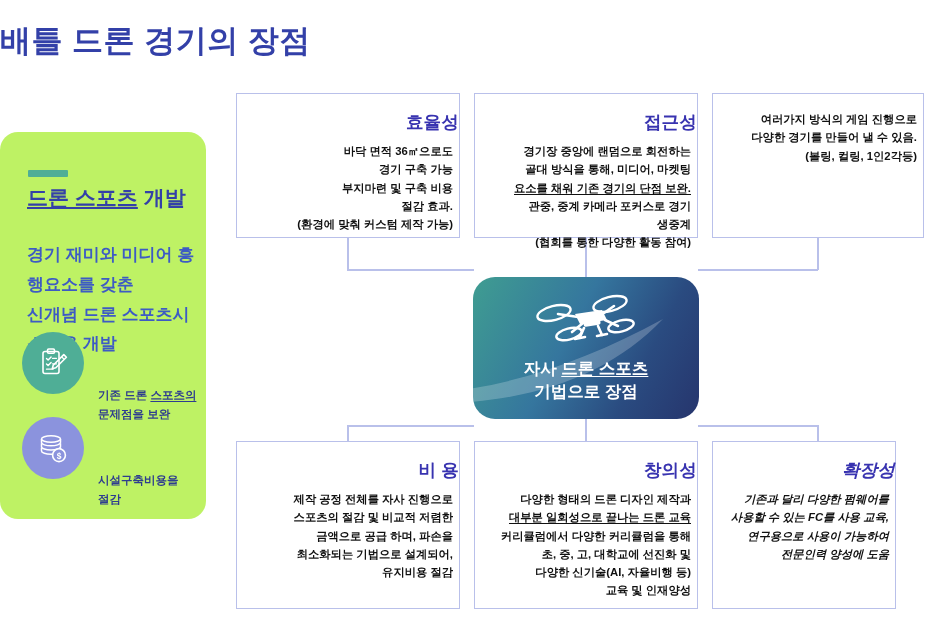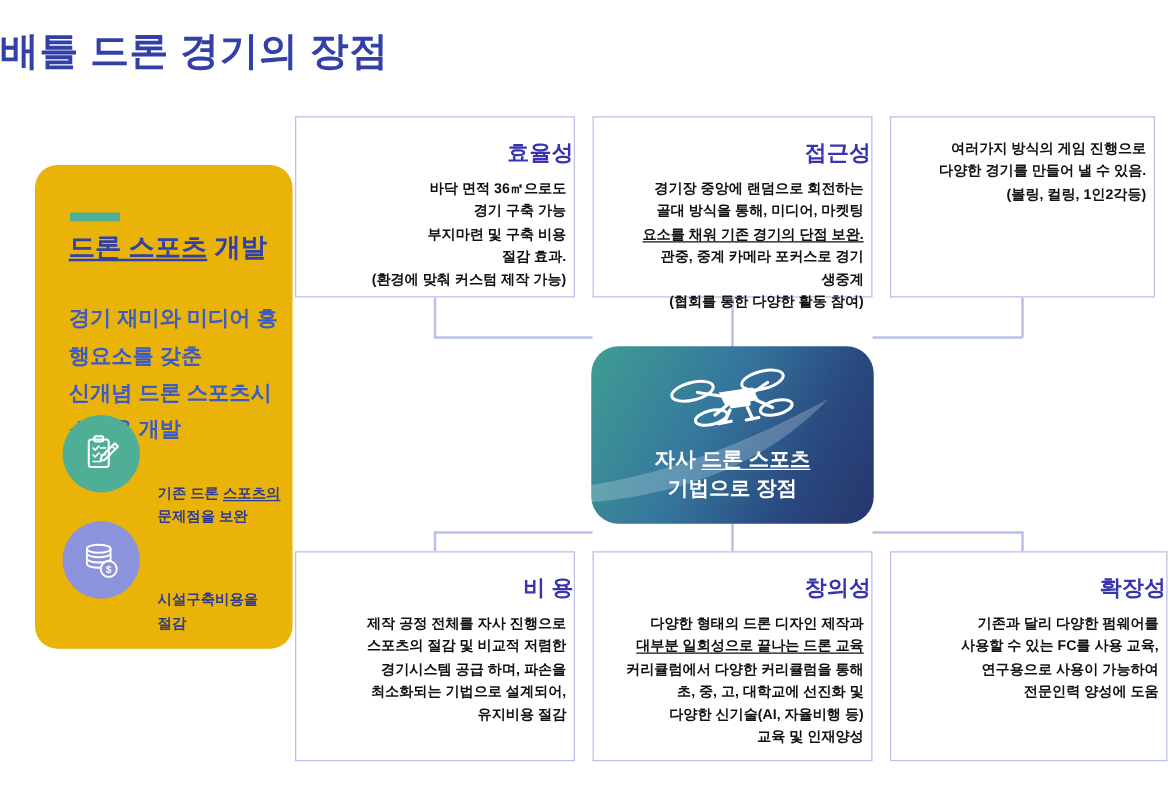--- a/index.html
+++ b/index.html
@@ -18,23 +18,23 @@
     text-align: left;
     font-size: 31px;
     font-weight: bold;
     color: #3340a8;
     letter-spacing: 0.5px;
   }
 
   
   .sidebar {
     position: absolute;
-    left: 28px; top: 132px;
+    left: 0; top: 132px;
     width: 206px; height: 387px;
-    background: #eab308;
+    background: #bef264;
     border-radius: 18px;
   }
   .accent-bar {
     position: absolute;
     left: 28px; top: 38px;
     width: 40px; height: 7px;
     background: #4fae96;
     border-radius: 1px;
   }
   .sidebar-heading {
@@ -113,21 +113,21 @@
     line-height: 1.62;
     padding: 0 6px;
   }
   .card-body .u { text-decoration: underline; text-underline-offset: 2px; }
 
   .card-eff   { left: 236px; top: 93px;  width: 224px; height: 145px; }
   .card-acc   { left: 474px; top: 93px;  width: 224px; height: 145px; }
   .card-div   { left: 712px; top: 93px;  width: 212px; height: 145px; }
   .card-cost  { left: 236px; top: 441px; width: 224px; height: 168px; }
   .card-crea  { left: 474px; top: 441px; width: 224px; height: 168px; }
-  .card-scal  { left: 712px; top: 441px; width: 222px; height: 168px; }
+  .card-scal  { left: 712px; top: 441px; width: 184px; height: 168px; font-style: italic; }
 
   
   .hub {
     position: absolute;
     left: 473px; top: 277px;
     width: 226px; height: 142px;
     border-radius: 22px;
     background: linear-gradient(118deg, #3f9d91 0%, #35769e 42%, #2a4b80 72%, #26356d 100%);
     overflow: hidden;
   }
@@ -283,21 +283,21 @@
       <span>자사 </span><span class="u">드론 스포츠</span><br>
       <span>기법으로 장점</span>
     </div>
   </div>
 
   <div class="card card-cost">
     <div class="card-title">비 용</div>
     <div class="card-body">
       <span>제작 공정 전체를 자사 진행으로</span><br>
       <span>스포츠의 절감 및 비교적 저렴한</span><br>
-      <span>경기시스템 공급 하며, 파손을</span><br>
+      <span>금액으로 공급 하며, 파손을</span><br>
       <span>최소화되는 기법으로 설계되어,</span><br>
       <span>유지비용 절감</span>
     </div>
   </div>
 
   <div class="card card-crea">
     <div class="card-title">창의성</div>
     <div class="card-body">
       <span>다양한 형태의 드론 디자인 제작과</span><br>
       <span class="u">대부분 일회성으로 끝나는 드론 교육</span><br>

